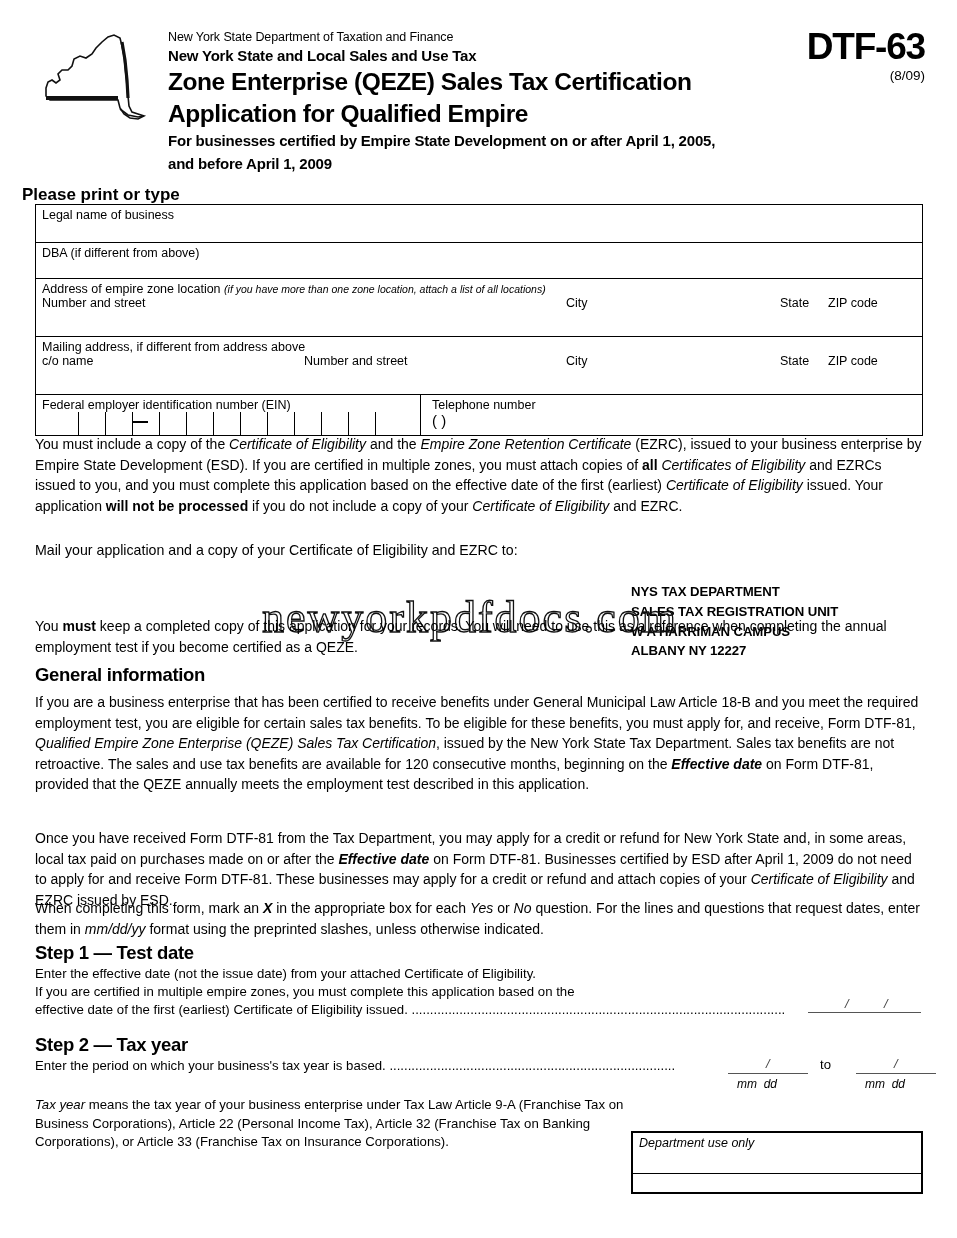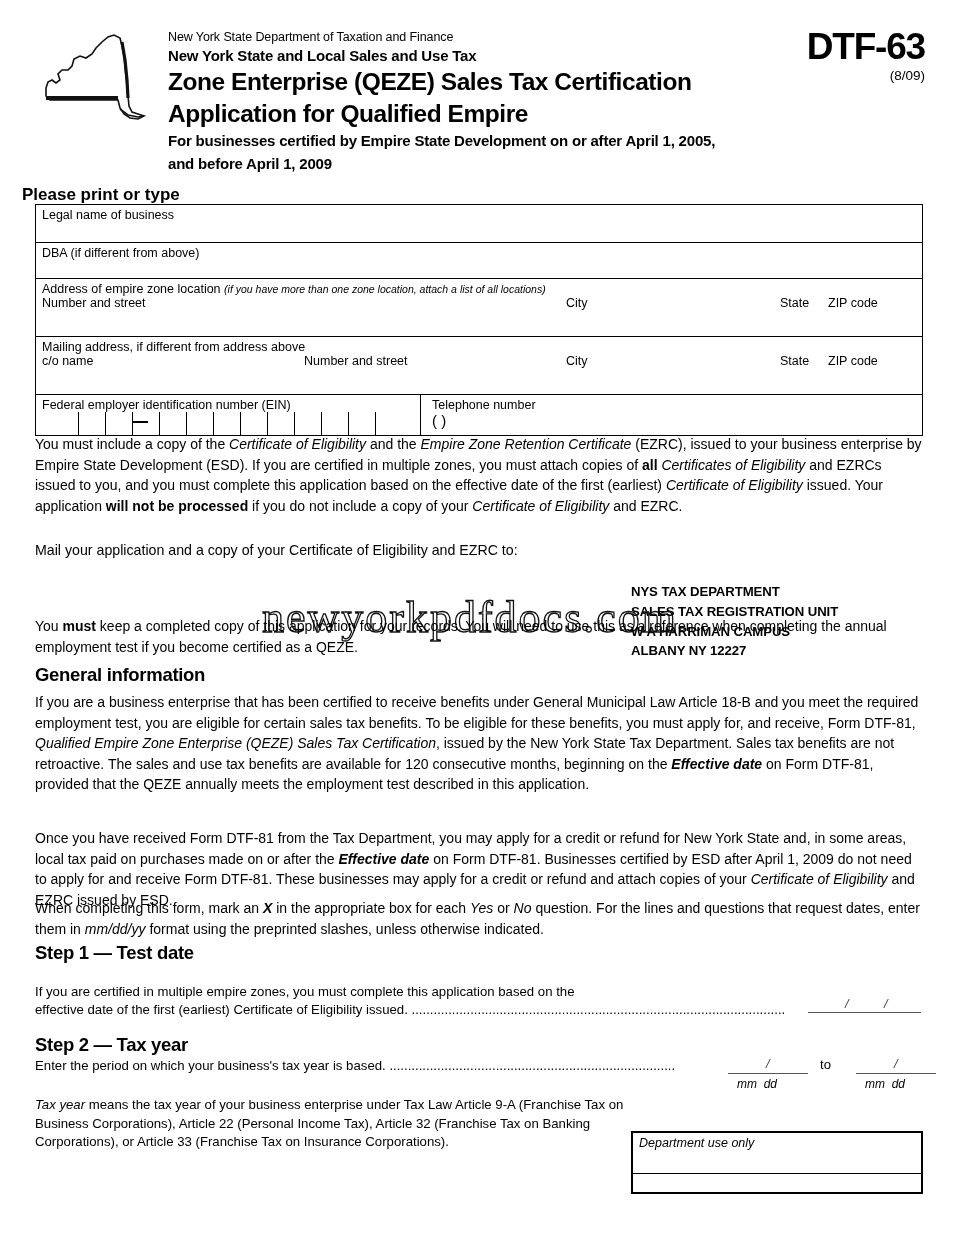--- a/index.html
+++ b/index.html
@@ -280,20 +280,21 @@
 
   <div class="gen-head">General information</div>
 
   <div class="body-text p3"><span>If you are a business enterprise that has been certified to receive benefits under General Municipal Law Article 18-B and you meet the required employment test, you are eligible for certain sales tax benefits. To be eligible for these benefits, you must apply for, and receive, Form DTF-81, </span><span class="i">Qualified Empire Zone Enterprise (QEZE) Sales Tax Certification</span><span>, issued by the New York State Tax Department. Sales tax benefits are not retroactive. The sales and use tax benefits are available for 120 consecutive months, beginning on the </span><span class="b i">Effective date</span><span> on Form DTF-81, provided that the QEZE annually meets the employment test described in this application.</span></div>
 
   <div class="body-text p4"><span>Once you have received Form DTF-81 from the Tax Department, you may apply for a credit or refund for New York State and, in some areas, local tax paid on purchases made on or after the </span><span class="b i">Effective date</span><span> on Form DTF-81. Businesses certified by ESD after April 1, 2009 do not need to apply for and receive Form DTF-81. These businesses may apply for a credit or refund and attach copies of your </span><span class="i">Certificate of Eligibility</span><span> and EZRC issued by ESD.</span></div>
 
   <div class="body-text p5"><span>When completing this form, mark an </span><span class="b i">X</span><span> in the appropriate box for each </span><span class="i">Yes</span><span> or </span><span class="i">No</span><span> question. For the lines and questions that request dates, enter them in </span><span class="i">mm/dd/yy</span><span> format using the preprinted slashes, unless otherwise indicated.</span></div>
 
   <div class="step-head s1-head">Step 1 — Test date</div>
+  <div class="step-body s1-l1"><span>Enter the </span><span class="b">effective date</span><span> (not the issue date) from your attached </span><span class="i">Certificate of Eligibility</span><span>.</span></div>
   <div class="step-body s1-l2">If you are certified in multiple empire zones, you must complete this application based on the</div>
   <div class="step-body s1-l3"><span>effective date of the first (earliest) </span><span class="i">Certificate of Eligibility</span><span> issued.</span><span class="dots"> ......................................................................................................</span></div>
   <div class="dateline1"></div>
   <div class="slash sl1a">/</div>
   <div class="slash sl1b">/</div>
 
   <div class="step-head s2-head">Step 2 — Tax year</div>
   <div class="step-body s2-l1"><span>Enter the period on which your business's tax year is based.</span><span class="dots"> ..............................................................................</span></div>
   <div class="dateline2a"></div>
   <div class="dateline2b"></div>

